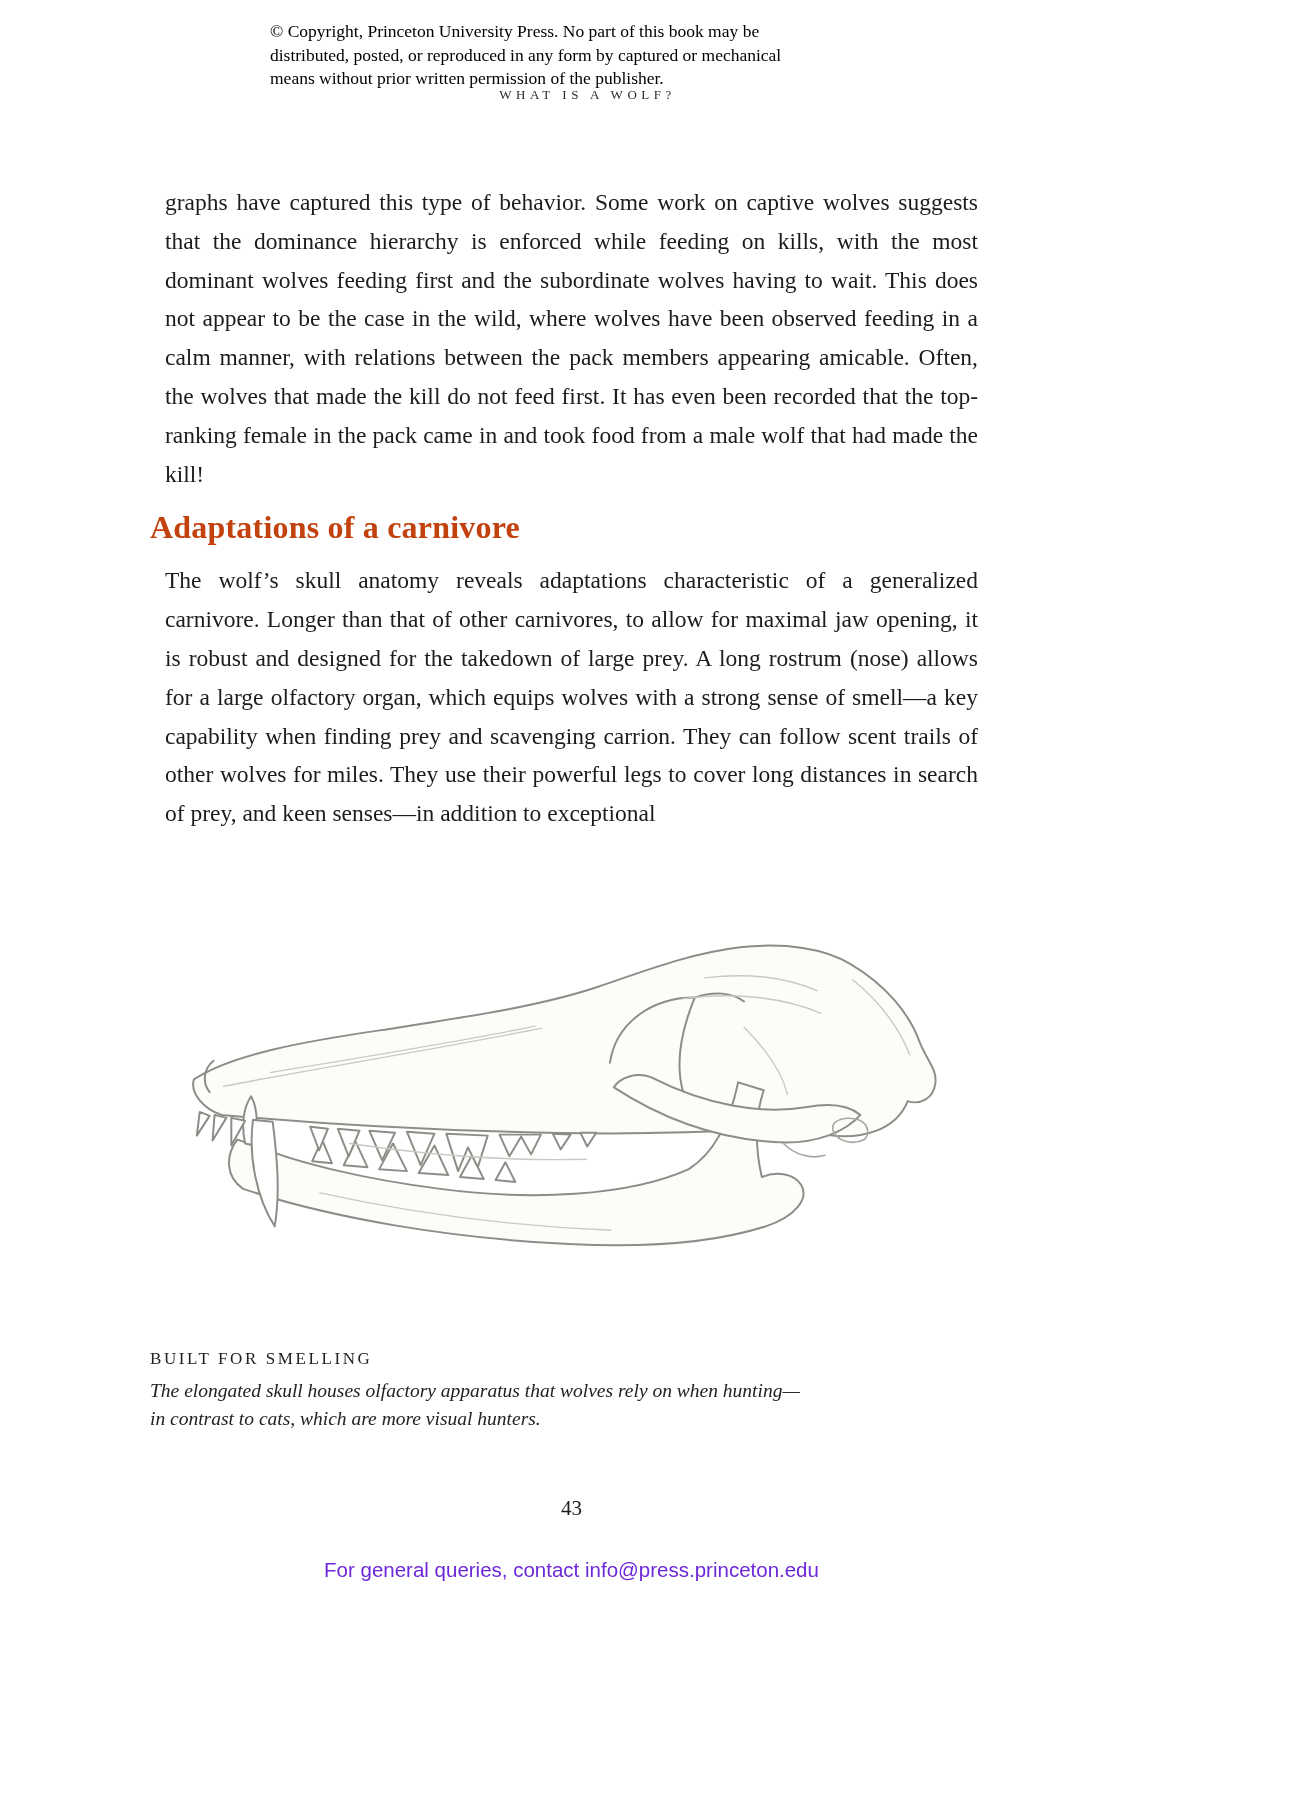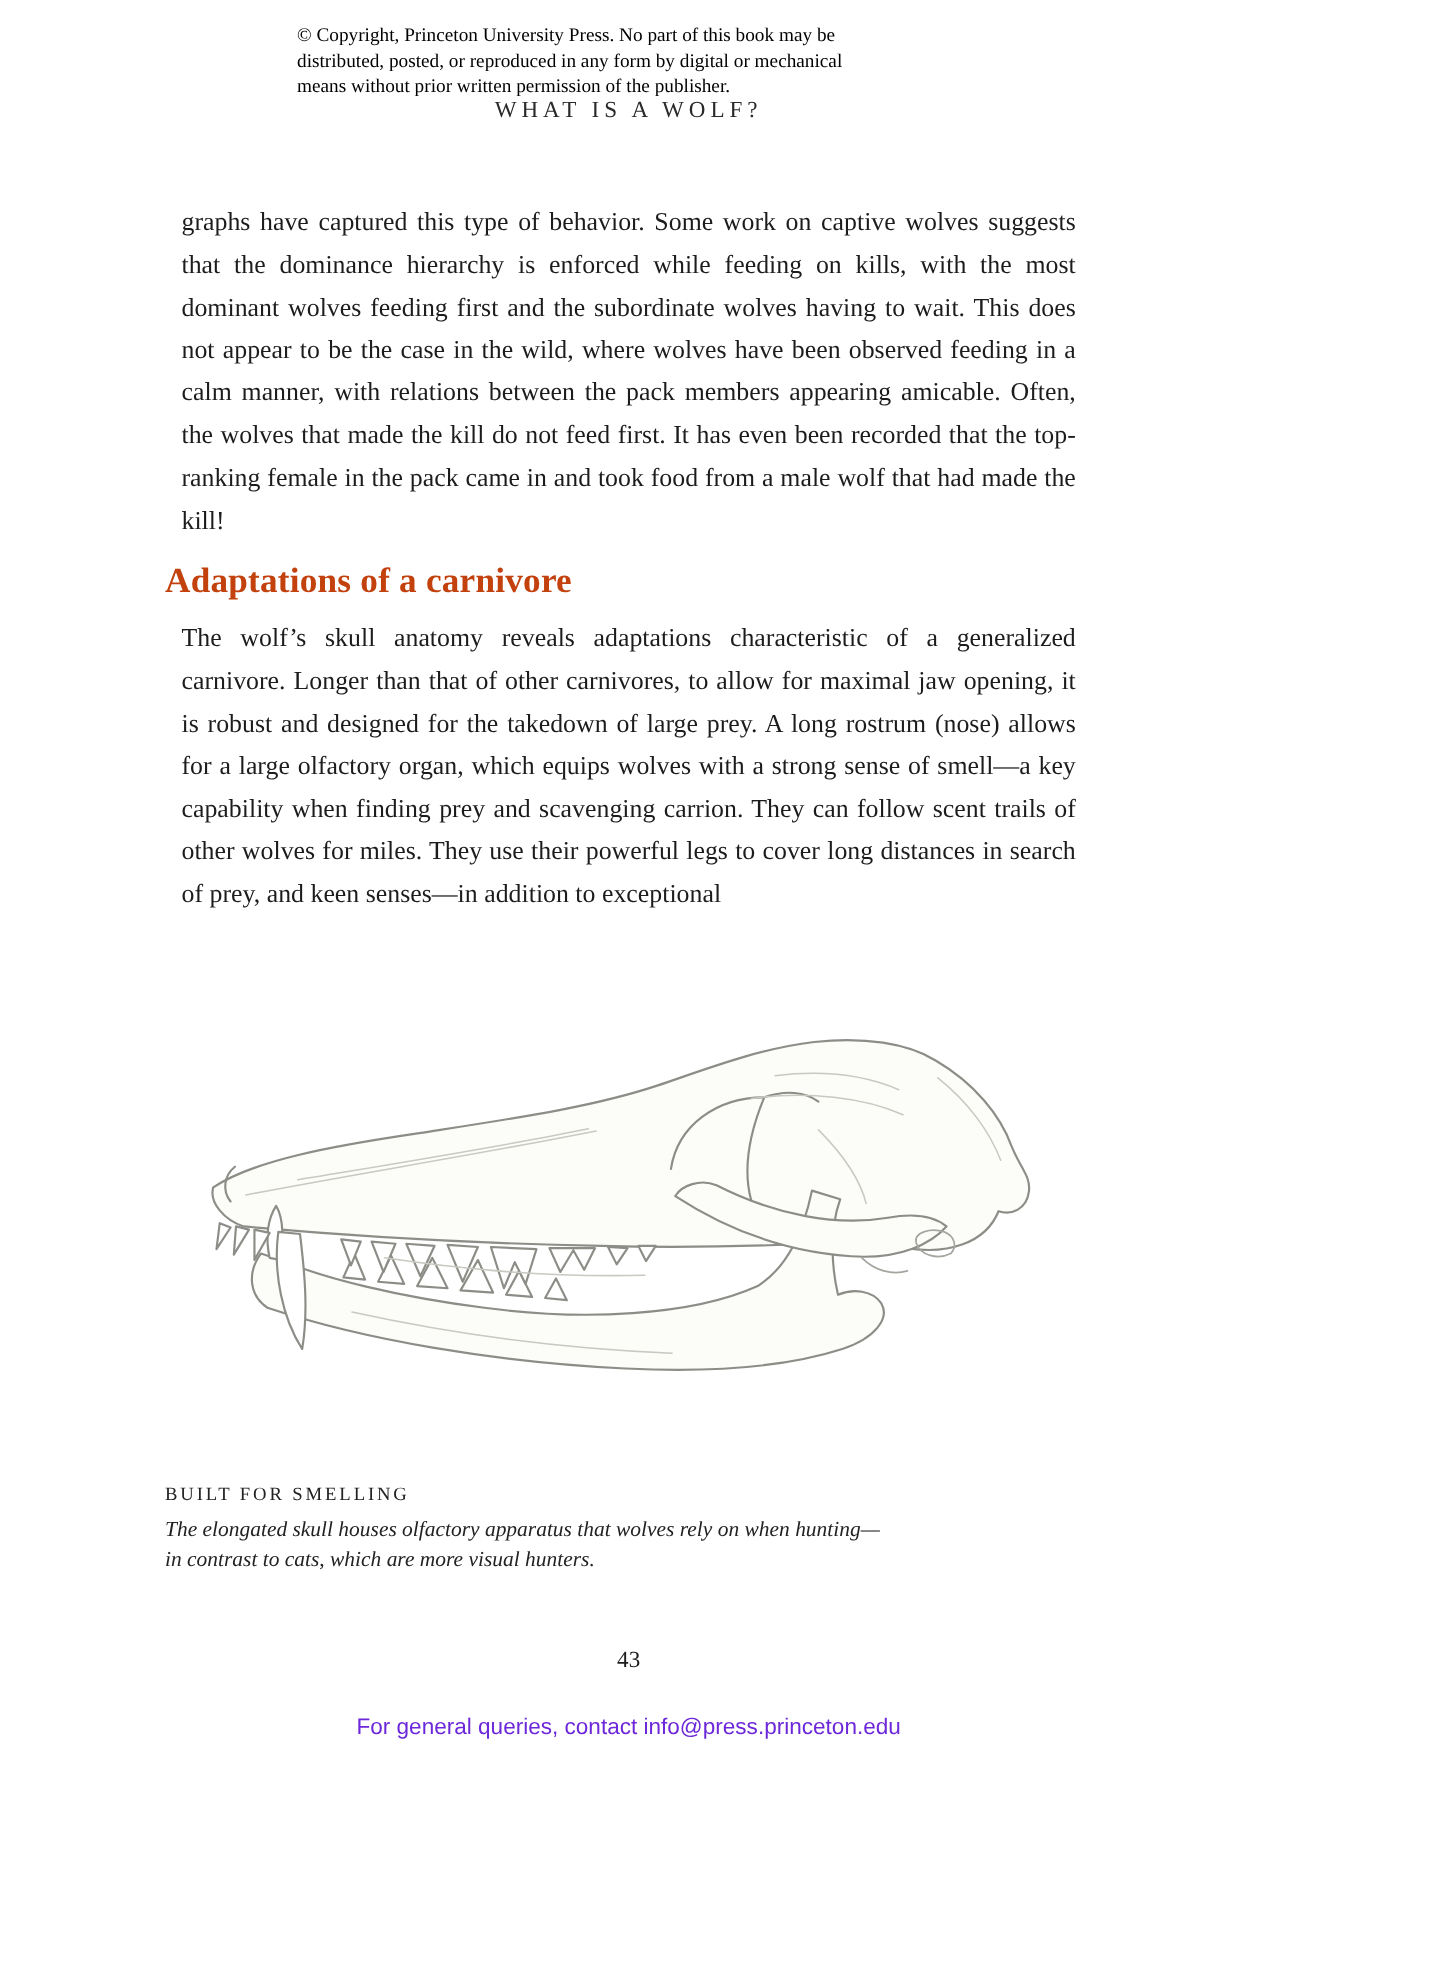--- a/index.html
+++ b/index.html
@@ -18,25 +18,25 @@
     left: 270px;
     top: 20px;
     width: 640px;
     font-family: Liberation Serif, serif;
     font-size: 17.5px;
     line-height: 23.5px;
     color: #000;
   }
   .running-head {
     position: absolute;
-    left: 150px;
+    left: 166px;
     top: 87px;
     width: 843px;
     text-align: center;
-    font-size: 21px;
+    font-size: 13px;
     letter-spacing: 4.5px;
     color: #2a2a2a;
   }
   .content {
     position: absolute;
     left: 150px;
     top: 168px;
     width: 843px;
   }
   p.para {
@@ -92,21 +92,21 @@
   }
   .skull-svg { display: block; margin: 0 auto; }
 </style>
 </head>
 <body>
 
 <div class="page">
 
   <div class="copyright">
     <div>© Copyright, Princeton University Press. No part of this book may be</div>
-    <div>distributed, posted, or reproduced in any form by digital or mechanical</div>
+    <div>distributed, posted, or reproduced in any form by captured or mechanical</div>
     <div>means without prior written permission of the publisher.</div>
   </div>
 
   <div class="running-head">WHAT IS A WOLF?</div>
 
   <main class="content">
 
     <p class="para">graphs have captured this type of behavior. Some work on captive wolves suggests that the dominance hierarchy is enforced while feeding on kills, with the most dominant wolves feeding first and the subordinate wolves having to wait. This does not appear to be the case in the wild, where wolves have been observed feeding in a calm manner, with relations between the pack members appearing amicable. Often, the wolves that made the kill do not feed first. It has even been recorded that the top-ranking female in the pack came in and took food from a male wolf that had made the kill!</p>
 
     <h2 class="section-heading">Adaptations of a carnivore</h2>

